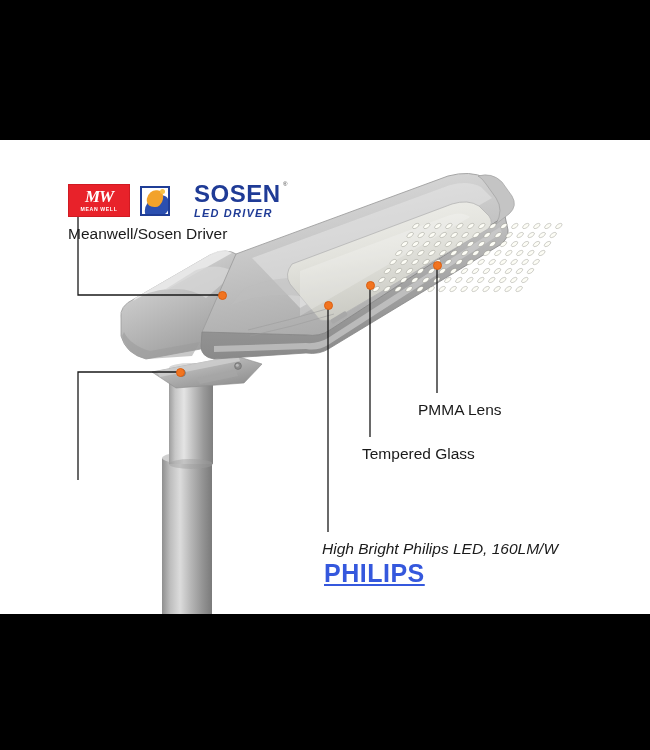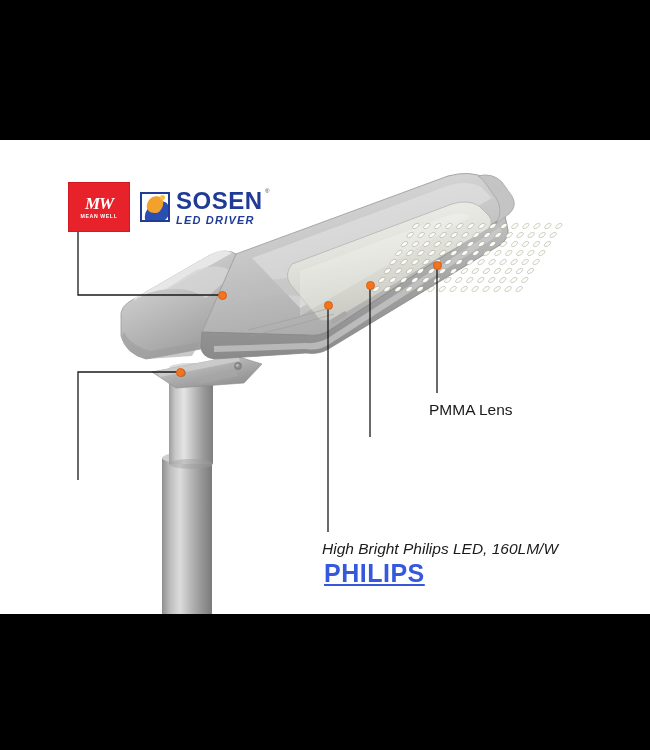--- a/index.html
+++ b/index.html
@@ -14,34 +14,34 @@
   #letterbox-bottom{position:absolute;left:0;top:614px;width:650px;height:136px;background:#000;}
   #canvas{
     position:absolute;left:0;top:140px;width:650px;height:474px;
     background:#ffffff;overflow:hidden;
   }
 
   
   .logo-row{position:absolute;left:68px;top:42px;display:flex;align-items:center;gap:10px;}
 
   .mw-logo{
-    width:62px;height:50px;background:#e8222a;
+    width:62px;height:33px;background:#e8222a;
     display:flex;flex-direction:column;align-items:center;justify-content:center;
     border:1px solid #d11a22;box-sizing:border-box;line-height:1;
   }
   .mw-logo .mw-top{
     color:#fff;font-weight:bold;font-style:italic;font-size:17px;
     letter-spacing:-1px;font-family:"Liberation Serif",serif;
   }
   .mw-logo .mw-bot{
     color:#fff;font-size:5.2px;font-weight:bold;letter-spacing:0.6px;
     margin-top:2px;background:#e8222a;
   }
 
-  .sosen-wrap{display:flex;align-items:center;gap:6px;}
+  .sosen-wrap{display:flex;align-items:center;gap:24px;}
   .sosen-mark{
     position:relative;width:30px;height:30px;border:2px solid #1f3d96;
     box-sizing:border-box;background:#fff;overflow:hidden;
   }
   .sosen-mark .s-blue{
     position:absolute;left:2px;bottom:-3px;width:26px;height:20px;
     background:#2b4fb0;border-radius:60% 20% 50% 40%/70% 40% 60% 30%;
     transform:rotate(-12deg);
   }
   .sosen-mark .s-orange{
@@ -368,23 +368,25 @@
         </div>
         <div class="sosen-txt" style="position:relative;">
           <span class="sosen-name">SOSEN</span>
           <span class="sosen-sub">LED DRIVER</span>
           <span class="sosen-reg">®</span>
         </div>
       </div>
 
     </div>
 
+    <div class="lbl" style="left:68px;top:85px;">Meanwell/Sosen Driver</div>
 
 
     <div class="lbl" style="left:322px;top:400px;font-style:italic;">High Bright Philips LED, 160LM/W</div>
 
-
-    <div class="lbl" style="left:429px;top:261px;">PMMA Lens</div>
+    <div class="lbl" style="left:362px;top:305px;">Tempered Glass</div>
+
+    <div class="lbl" style="left:418px;top:261px;">PMMA Lens</div>
 
     <div class="philips-logo" style="top:419px;text-decoration:underline;">PHILIPS</div>
 
   </div>
 </div>
 
 </body></html>

